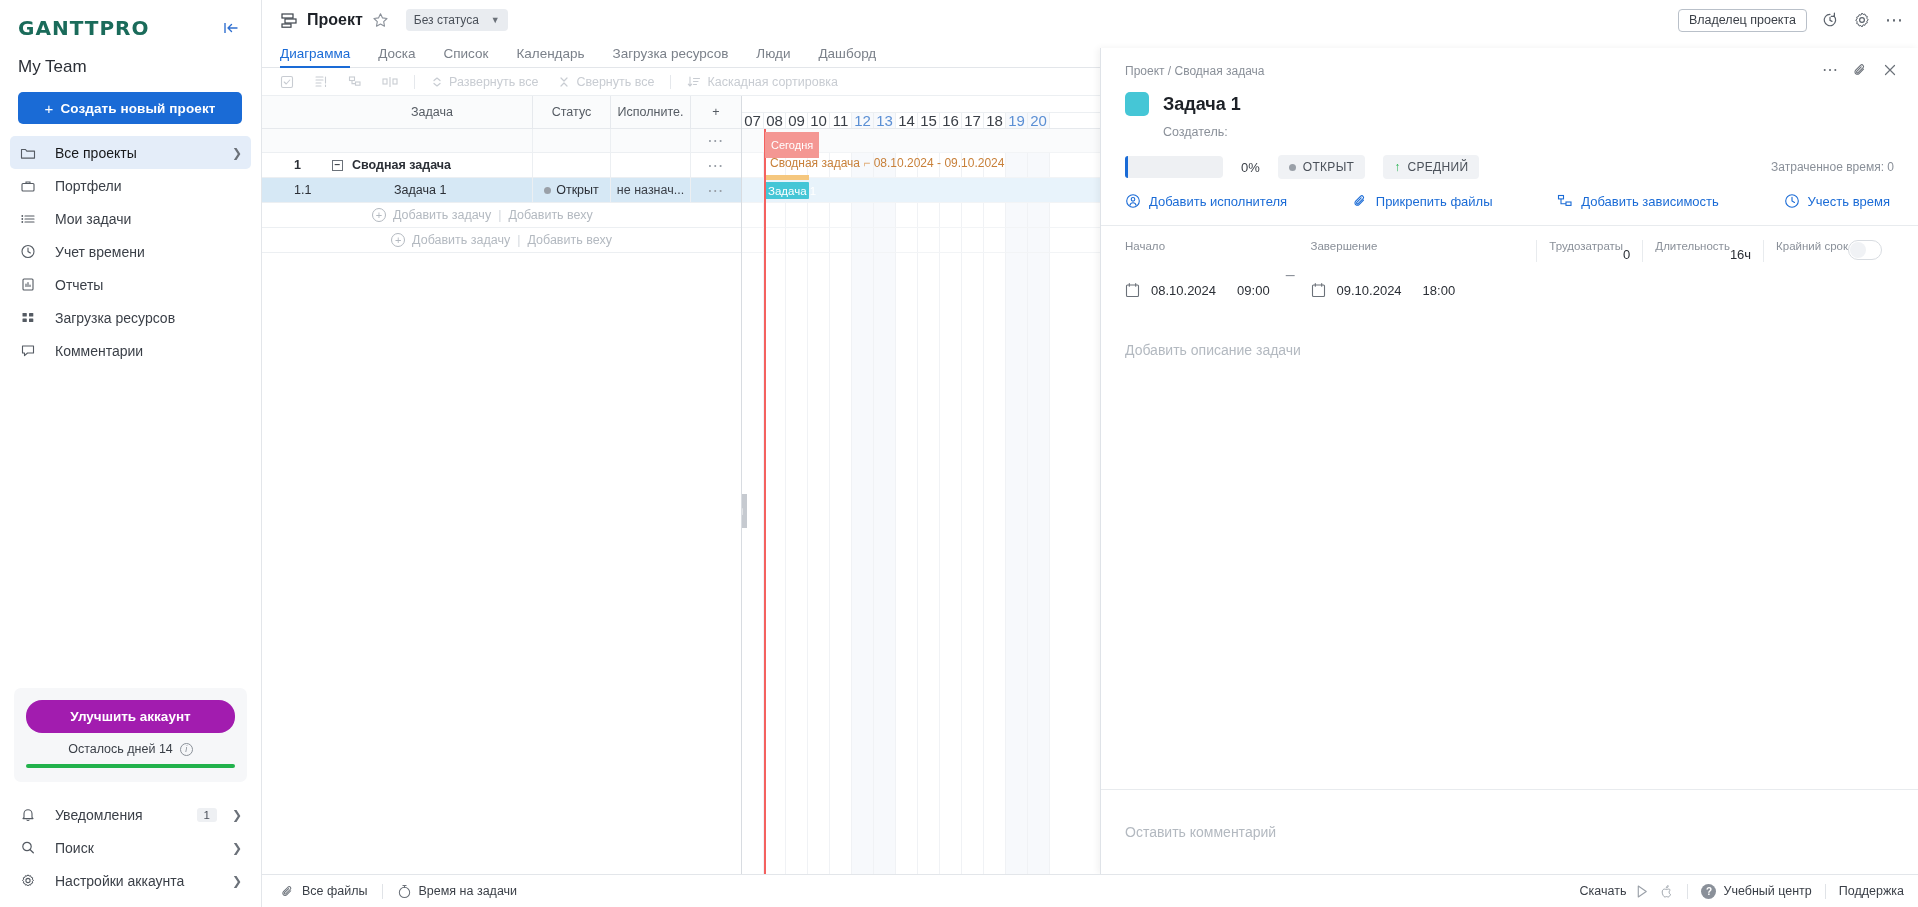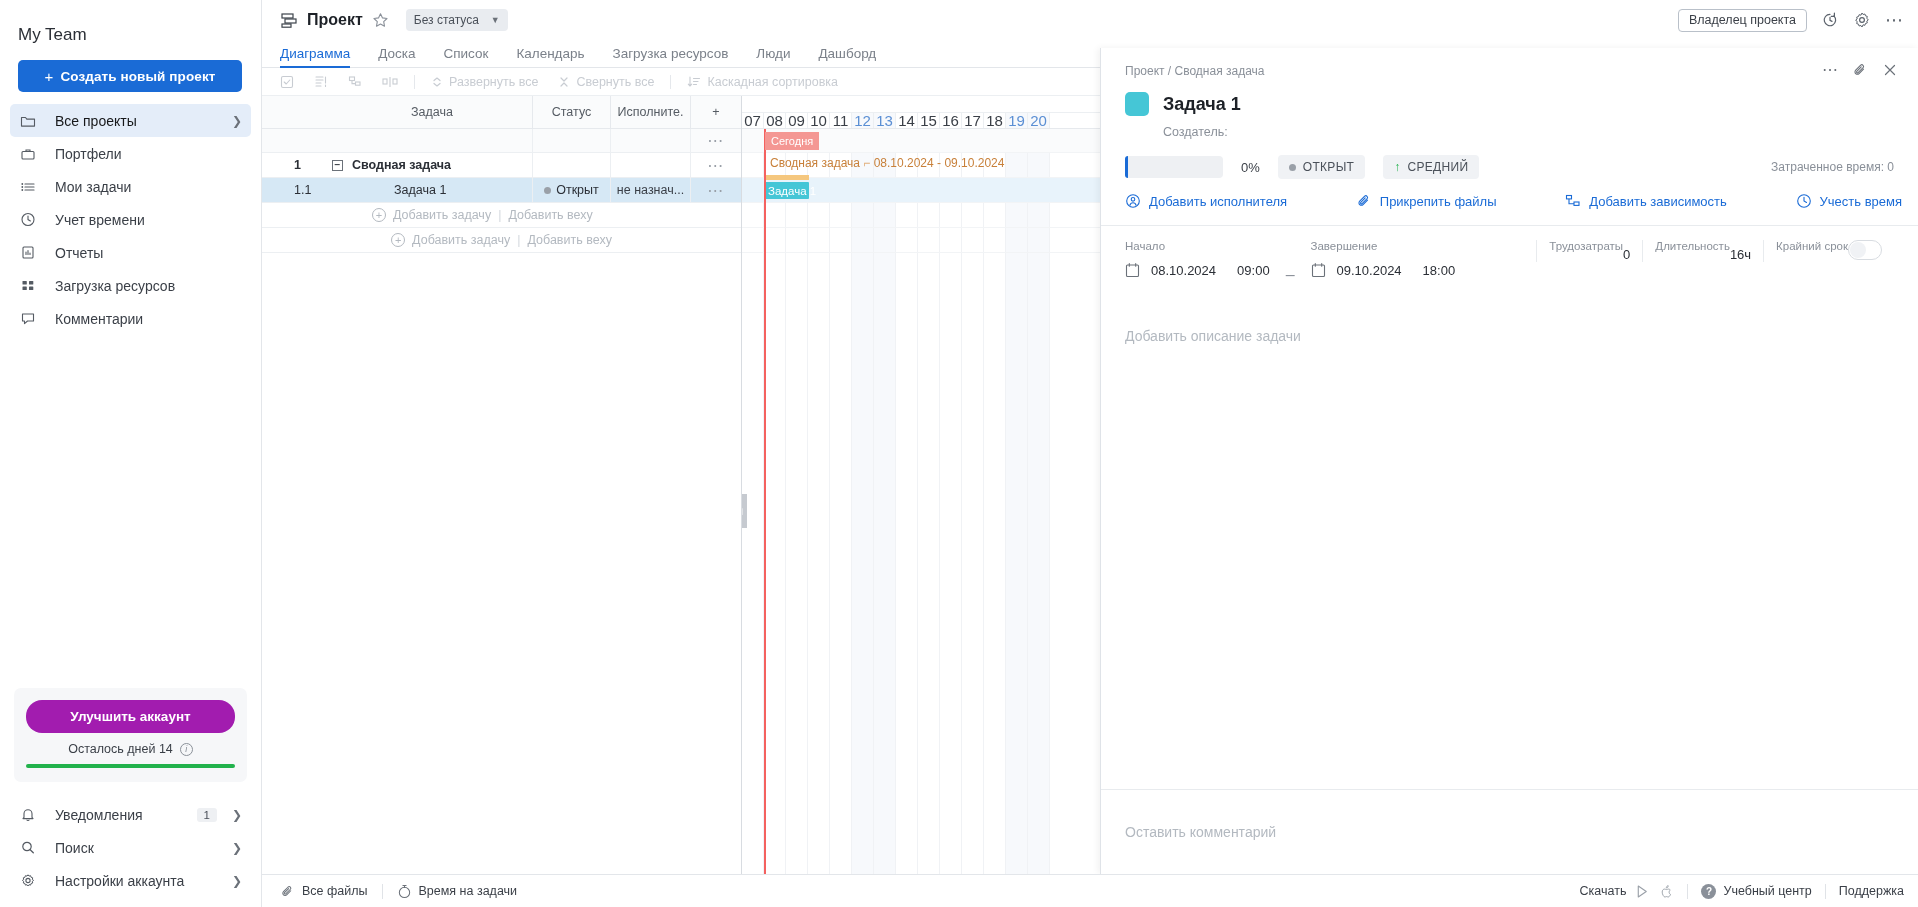--- a/index.html
+++ b/index.html
@@ -138,21 +138,21 @@
      display:flex; align-items:center; justify-content:center; border-right:1px solid #eceff2; }
   .dcol.we { color:#5b8fd4; background:#f7f9fc; }
   .gantt-body { position:absolute; top:33px; left:0; right:0; bottom:0; }
   .gbg { position:absolute; top:0; bottom:0; left:0; display:flex;}
   .gcol { width:22px; flex:0 0 22px; border-right:1px solid #f0f2f5; height:100%;}
   .gcol.we { background:#f7f9fc;}
   .grow-line { position:absolute; left:0; right:0; height:25px; border-bottom:1px solid #f2f4f6;}
   .grow-line.empty { background:#fafbfc; height:24px;}
   .grow-line.sel { background:#e8f3fb;}
   .today-line { position:absolute; top:0; bottom:0; width:2px; background:#f4615f; z-index:6;}
-  .today-badge { position:absolute; height:18px; background:#f49793; color:#fff; font-size:11px;
+  .today-badge { position:absolute; height:26px; background:#f49793; color:#fff; font-size:11px;
      display:flex; align-items:center; padding:0 6px; z-index:7; }
   .summary-bar { position:absolute; height:5px; background:#f5c77e; z-index:5;}
   .summary-label { position:absolute; font-size:12px; color:#c8803a; white-space:nowrap; z-index:5;}
   .task-bar { position:absolute; height:17px; background:#45c6d6; border-radius:1px; z-index:5;
      color:#fff; font-size:11.5px; display:flex; align-items:center; padding:0 3px; white-space:nowrap;}
   .collapse-handle { position:absolute; left:-11px; top:398px; width:16px; height:34px;
      background:#c6cad0; border-radius:2px 0 0 2px; display:flex; align-items:center; justify-content:center;
      color:#fff; font-size:9px; z-index:9; cursor:pointer;}
 
   .hscroll { position:absolute; left:0; right:0; bottom:0; height:14px; background:#f0f1f3;
@@ -173,26 +173,26 @@
   .d-swatch { width:24px; height:24px; background:#45c6d6; border-radius:5px;}
   .d-title { font-size:18px; font-weight:700; color:#1d2127;}
   .d-creator { font-size:12.5px; color:#8a9099; margin:9px 0 0 38px;}
   .d-meta { display:flex; align-items:center; padding:16px 24px 0 24px; gap:18px; position:relative;}
   .prog-bar { width:98px; height:22px; background:#eef0f3; border-radius:4px; position:relative;}
   .prog-bar:before { content:""; position:absolute; left:0; top:0; bottom:0; width:3px; background:#1a6bd6; border-radius:4px 0 0 4px;}
   .prog-pct { font-size:13px; color:#3a3f47;}
   .chip { height:24px; background:#f0f2f5; border-radius:4px; display:flex; align-items:center;
      gap:7px; padding:0 11px; font-size:12px; color:#4a5059; letter-spacing:.3px; cursor:pointer;}
   .spent { position:absolute; right:24px; font-size:12px; color:#8a9099;}
-  .d-actions { display:flex; padding:14px 16px 0 24px; }
+  .d-actions { display:flex; padding:14px 28px 0 24px; }
   .d-act { flex:1 1 auto; display:flex; align-items:center; gap:8px; font-size:13px; color:#1a6bd6; cursor:pointer;}
   .d-act.r { flex:0 0 auto; }
   .d-divider { height:1px; background:#e8ebee; margin:16px 0 0 0;}
   .d-dates { display:flex; align-items:flex-start; padding:14px 24px 0 24px;}
-  .dt-block { display:flex; flex-direction:column; }
+  .dt-block { display:flex; flex-direction:column;gap:20px; }
   .dt-lbl { font-size:11.5px; color:#8a9099; margin-bottom:10px;}
   .dt-val { display:flex; align-items:center; gap:11px; font-size:13px; color:#2b2f36;}
   .cal-ic { color:#6b7179; display:flex; align-items:center;}
   .dt-dash { margin:0 16px; color:#8a9099; padding-top:26px;}
   .dt-right { margin-left:auto; display:flex; }
   .dt-cell { padding:0 12px; border-left:1px solid #e8ebee; display:flex; align-items:flex-end; min-width:72px;}
   .dt-cell .dt-lbl { color:#8a9099;}
   .dt-cell .num { font-size:13px; color:#2b2f36;}
   .toggle { width:34px; height:20px; border-radius:11px; border:1px solid #d8dce1; background:#fff; position:relative;}
   .toggle:after { content:""; position:absolute; left:1px; top:1px; width:16px; height:16px;
@@ -212,20 +212,29 @@
      font-size:10px; display:flex; align-items:center; justify-content:center; font-weight:700;}
   svg { display:block; }
 </style>
 </head>
 <body>
 
 <div class="app">
 
   <div class="sidebar">
     <div class="sb-top">
+      <div class="logo-row">
+        <div class="logo">GANTTPRO</div>
+        <div class="collapse-btn">
+          <svg width="16" height="14" viewBox="0 0 16 14">
+              <path d="M2 2v10" stroke="#2f6fd0" stroke-width="1.4" fill="none"></path>
+              <path d="M14 7H5M8.5 3.5L5 7l3.5 3.5" stroke="#2f6fd0" stroke-width="1.4" fill="none" stroke-linecap="round" stroke-linejoin="round"></path>
+            </svg>
+        </div>
+      </div>
       <div class="team-name">My Team</div>
       <div class="create-btn">
         <span class="plus">+</span>
         <span>Создать новый проект</span>
       </div>
     </div>
 
     <div class="nav">
       <div class="nav-item active">
         <span class="ic">

